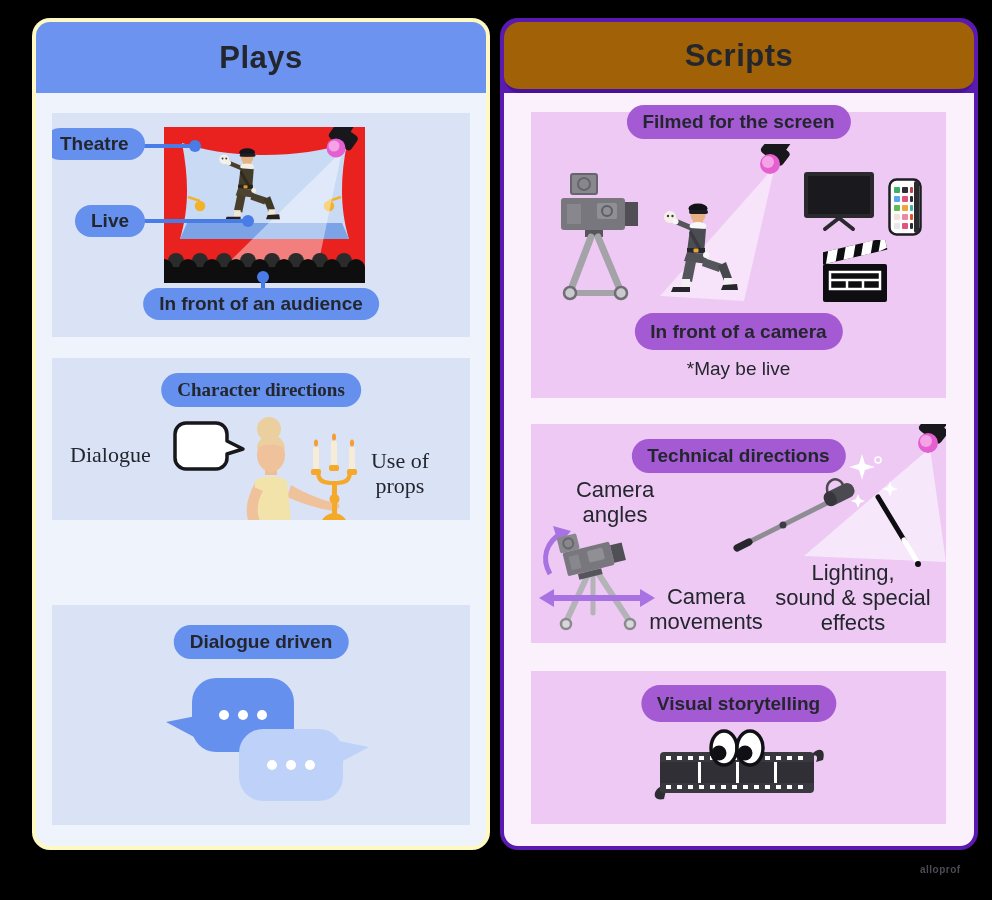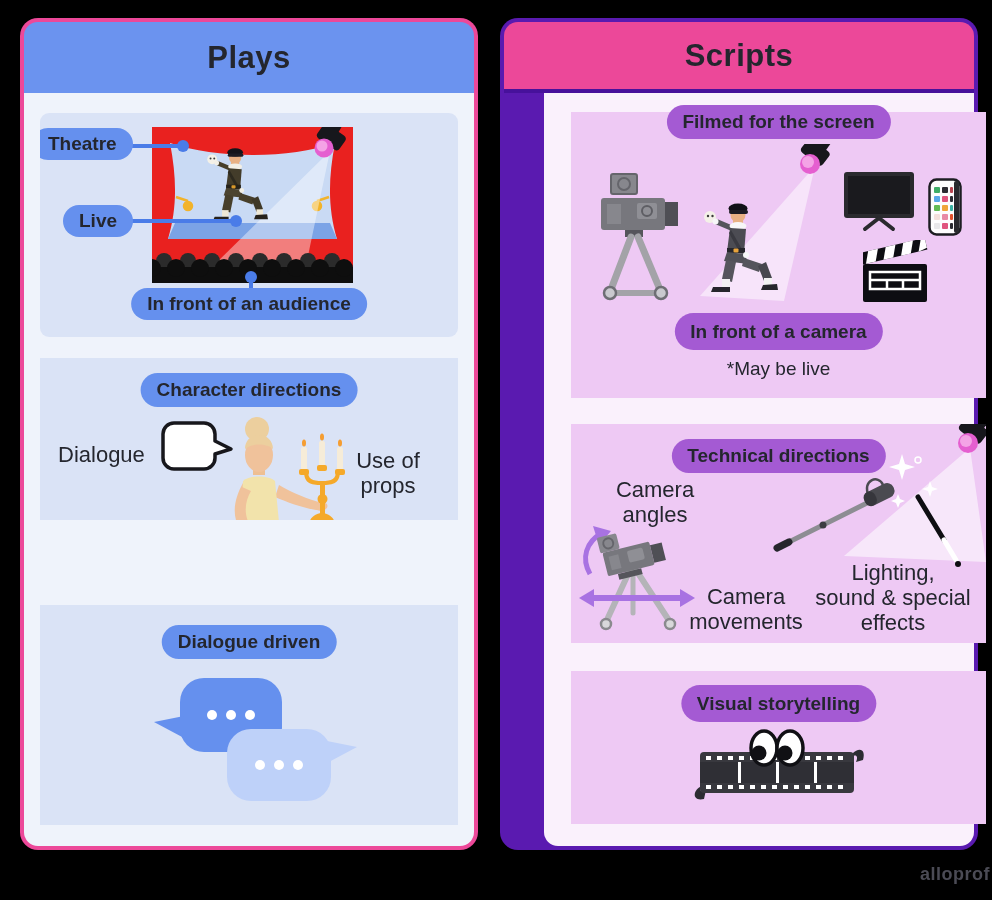--- a/index.html
+++ b/index.html
@@ -1,62 +1,62 @@
 <!DOCTYPE html>
 <html><head>
 <meta charset="utf-8">
 <style>
   html,body{margin:0;padding:0;background:#000;}
   .stage{position:relative;width:992px;height:900px;background:#000;overflow:hidden;
          font-family:"Liberation Sans",sans-serif;color:#24262e;}
   .col{position:absolute;top:18px;height:832px;border-radius:18px;}
-  .col-plays{left:20px;width:458px;background:#ec4899;}
+  .col-plays{left:32px;width:458px;background:#fef9c3;}
   .col-scripts{left:500px;width:478px;background:#5a1ab0;}
   .col-header{position:absolute;left:4px;right:4px;top:4px;height:71px;display:flex;
               align-items:center;justify-content:center;font-size:31px;font-weight:bold;
               letter-spacing:.5px;border-radius:14px 14px 0 0;}
   .col-plays .col-header{background:#6b93ef;}
-  .col-scripts .col-header{background:#ec4899;border-bottom:4px solid #47119b;height:67px;}
+  .col-scripts .col-header{background:#a16207;border-bottom:4px solid #47119b;height:67px;border-radius:16px;}
   .col-body{position:absolute;left:4px;right:4px;top:75px;bottom:4px;border-radius:0 0 14px 14px;}
   .col-plays .col-body{background:#eff3fb;}
-  .col-scripts .col-body{background:#faf1fc;margin-left:40px;}
+  .col-scripts .col-body{background:#faf1fc;}
   .card{position:absolute;overflow:hidden;}
   .card-plays{left:16px;width:418px;background:#dae3f6;}
   .card-scripts{left:27px;width:415px;background:#eec9f4;}
   .pill{position:absolute;display:inline-block;padding:0 16px;height:34px;line-height:34px;
         border-radius:17px;font-size:19px;font-weight:bold;color:#24262e;white-space:nowrap;z-index:6;}
   .pill-blue{background:#6590ee;}
   .pill-purple{background:#a45ad3;}
   .pill-sm{height:32px;line-height:32px;border-radius:16px;}
   .centered{left:50%;transform:translateX(-50%);}
   .lbl{position:absolute;font-size:22px;line-height:1.14;color:#24262e;z-index:6;}
   .lbl-c{text-align:center;}
   .cline{position:absolute;background:#4a7ce8;z-index:5;}
   .cdot{position:absolute;width:12px;height:12px;border-radius:50%;background:#4a7ce8;z-index:5;}
   .note{position:absolute;font-size:19px;color:#24262e;z-index:6;white-space:nowrap;}
   .chat{position:absolute;border-radius:24px;}
   .chat .dots{position:absolute;inset:0;display:flex;align-items:center;justify-content:center;gap:9px;}
   .chat .dots i{width:10px;height:10px;border-radius:50%;background:#fff;}
   .tail{position:absolute;width:0;height:0;}
-  .watermark{position:absolute;left:920px;top:864px;font-size:18px;font-weight:bold;
+  .watermark{position:absolute;left:920px;top:864px;font-size:10px;font-weight:bold;
              color:#4b4b55;letter-spacing:.5px;}
   svg{position:absolute;display:block;}
 </style>
 </head>
 <body>
 
 <div class="stage">
 
   <div class="col col-plays">
     <div class="col-header">
       <span>Plays</span>
     </div>
     <div class="col-body">
 
-      <div class="card card-plays" style="top:20px;height:224px;border-radius:9px;">
+      <div class="card card-plays" style="top:20px;height:224px;">
         <svg style="left:112px;top:14px;" width="201" height="156" viewBox="0 0 201 156">
           <rect width="201" height="156" fill="#e9211f"></rect>
           <path d="M18,16 C65,32 136,32 183,16 C176,52 176,82 185,112 L16,112 C25,82 25,52 18,16 Z" fill="#c9daf4"></path>
           <path d="M23,96 L178,96 L185,112 L16,112 Z" fill="#7ba3e6"></path>
           <g stroke="#f2b32a" stroke-width="2.5" fill="#f2b32a">
             <line x1="24" y1="70" x2="36" y2="74"></line>
               <circle cx="36" cy="79" r="4"></circle>
             <line x1="177" y1="70" x2="165" y2="74"></line>
               <circle cx="165" cy="79" r="4"></circle>
           </g>
@@ -121,21 +121,21 @@
         <div class="cdot" style="left:137px;top:27px;"></div>
         <span class="pill pill-blue pill-sm" style="left:-8px;top:15px;">Theatre</span>
         <div class="cline" style="left:86px;top:106px;width:110px;height:4px;"></div>
         <div class="cdot" style="left:190px;top:102px;"></div>
         <span class="pill pill-blue pill-sm" style="left:23px;top:92px;">Live</span>
         <div class="cdot" style="left:205px;top:158px;"></div>
         <div class="cline" style="left:209px;top:166px;width:4px;height:12px;"></div>
         <span class="pill pill-blue pill-sm centered" style="top:175px;">In front of an audience</span>
       </div>
 
-      <div class="card card-plays" style="top:265px;height:162px;">
+      <div class="card card-plays" style="top:265px;height:162px;font-family:Liberation Serif, serif;">
         <span class="pill pill-blue centered" style="top:15px;">Character directions</span>
         <svg style="left:120px;top:62px;" width="78" height="52" viewBox="0 0 78 52">
           <path d="M14,3 H44 A11,11 0 0 1 55,14 V21 L71,29 L55,34 V38 A11,11 0 0 1 44,49 H14 A11,11 0 0 1 3,38 V14 A11,11 0 0 1 14,3 Z" fill="#ffffff" stroke="#17171c" stroke-width="3.5" stroke-linejoin="round"></path>
         </svg>
         <span class="lbl" style="left:18px;top:84px;">Dialogue</span>
         <svg style="left:165px;top:55px;" width="140" height="162" viewBox="0 0 140 162">
           <path d="M74,72 C88,80 102,86 118,90 L118,98 C100,96 84,90 70,84 Z" fill="#f0c29b"></path>
           <ellipse cx="116" cy="93" rx="6.5" ry="4.5" fill="#f0c29b"></ellipse>
           <g>
             <rect x="96" y="34" width="6" height="24" rx="2" fill="#f6ecd8"></rect>

